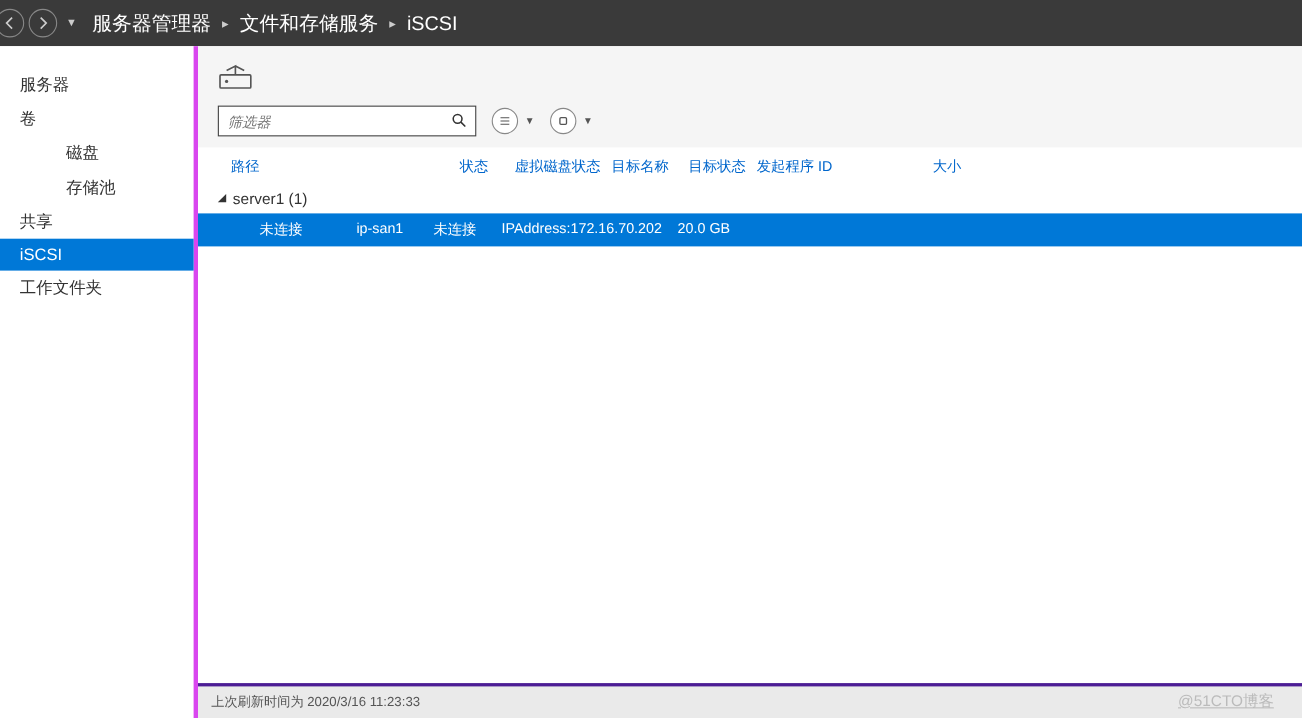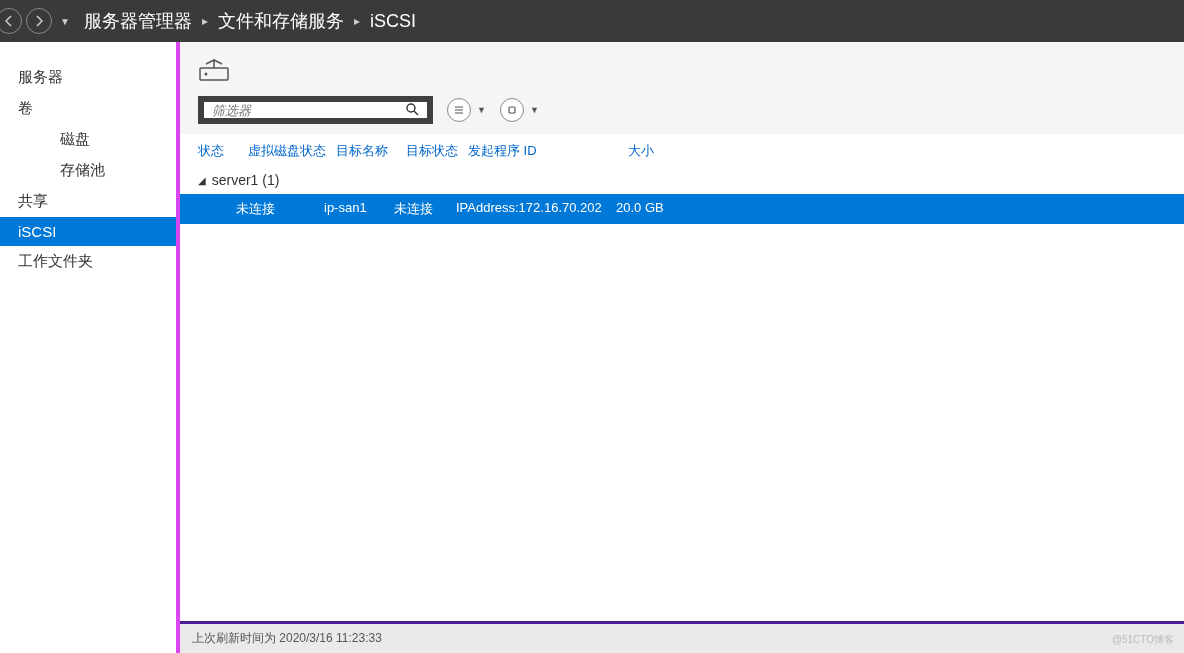--- a/index.html
+++ b/index.html
@@ -21,21 +21,21 @@
 
 .main { flex: 1; background: #f5f5f5; padding: 8px 0 0 0; display: flex; flex-direction: column; }
 
 .section-header { display: flex; align-items: flex-start; padding: 6px 18px; gap: 12px; }
 .disk-icon { width: 32px; height: 22px; position: relative; margin-top: 2px; }
 .disk-icon svg { display: block; }
 .section-title { font-size: 15px; font-weight: 600; color: #333; }
 .section-sub { font-size: 12px; color: #777; margin-top: 2px; }
 
 .toolbar { display: flex; align-items: center; padding: 10px 18px; gap: 14px; }
-.filter-box { display: flex; align-items: center; border: 6px solid #404040; background: #fff; width: 235px; height: 28px; padding: 0 8px; }
+.filter-box { display: flex; align-items: center; border: 1px solid #404040; background: #fff; width: 235px; height: 28px; padding: 0 8px; }
 .filter-input { flex: 1; border: none; outline: none; font-style: italic; font-size: 13px; color: #888; }
 .search-ico { font-size: 14px; color: #333; }
 .tool-btn { width: 24px; height: 24px; border: 1px solid #888; border-radius: 50%; display: flex; align-items: center; justify-content: center; font-size: 12px; color: #555; background: #fff; }
 .tool-arrow { font-size: 9px; color: #555; margin-left: -8px; }
 
 .grid { flex: 1; background: #fff; margin: 0 0 0 0; display: flex; flex-direction: column; }
 .grid-header { display: flex; padding: 8px 18px 6px; font-size: 13px; color: #0066cc; border-bottom: 0; }
 .grid-header div { padding-right: 6px; }
 .group-row { padding: 6px 18px; font-size: 14px; color: #333; display: flex; align-items: center; gap: 6px; }
 .group-arrow { font-size: 10px; }
@@ -45,21 +45,21 @@
 .col-path { width: 220px; padding-left: 12px; }
 .col-status { width: 50px; }
 .col-vstatus { width: 88px; }
 .col-target { width: 70px; }
 .col-tstatus { width: 62px; }
 .col-initiator { width: 160px; }
 .col-size { width: 60px; }
 
 .status-bar { background: #eaeaea; padding: 6px 12px; font-size: 12px; color: #555; border-top: 3px solid #4c1d95; }
 
-.watermark { position: absolute; bottom: 6px; right: 10px; font-size: 10px; color: #bbb; }
+.watermark { position: absolute; bottom: 6px; right: 26px; font-size: 14px; color: #bbb; text-decoration: underline; }
 </style>
 </head>
 <body>
 
 <div class="titlebar">
   <div class="nav-buttons">
     <div class="nav-btn">
       <svg width="12" height="12" viewBox="0 0 12 12">
           <path d="M8 1 L3 6 L8 11" stroke="#ccc" stroke-width="1.5" fill="none"></path>
         </svg>
@@ -123,20 +123,21 @@
       <div class="tool-btn">
         <svg width="12" height="12" viewBox="0 0 12 12">
             <rect x="3" y="3" width="6" height="6" rx="1" fill="none" stroke="#555" stroke-width="1.2"></rect>
           </svg>
       </div>
       <span class="tool-arrow">▼</span>
     </div>
 
     <div class="grid">
       <div class="grid-header">
+        <div class="col-path">路径</div>
         <div class="col-status">状态</div>
         <div class="col-vstatus">虚拟磁盘状态</div>
         <div class="col-target">目标名称</div>
         <div class="col-tstatus">目标状态</div>
         <div class="col-initiator">发起程序 ID</div>
         <div class="col-size">大小</div>
       </div>
       <div class="group-row">
         <span class="group-arrow">◢</span>
         <span>server1 (1)</span>

